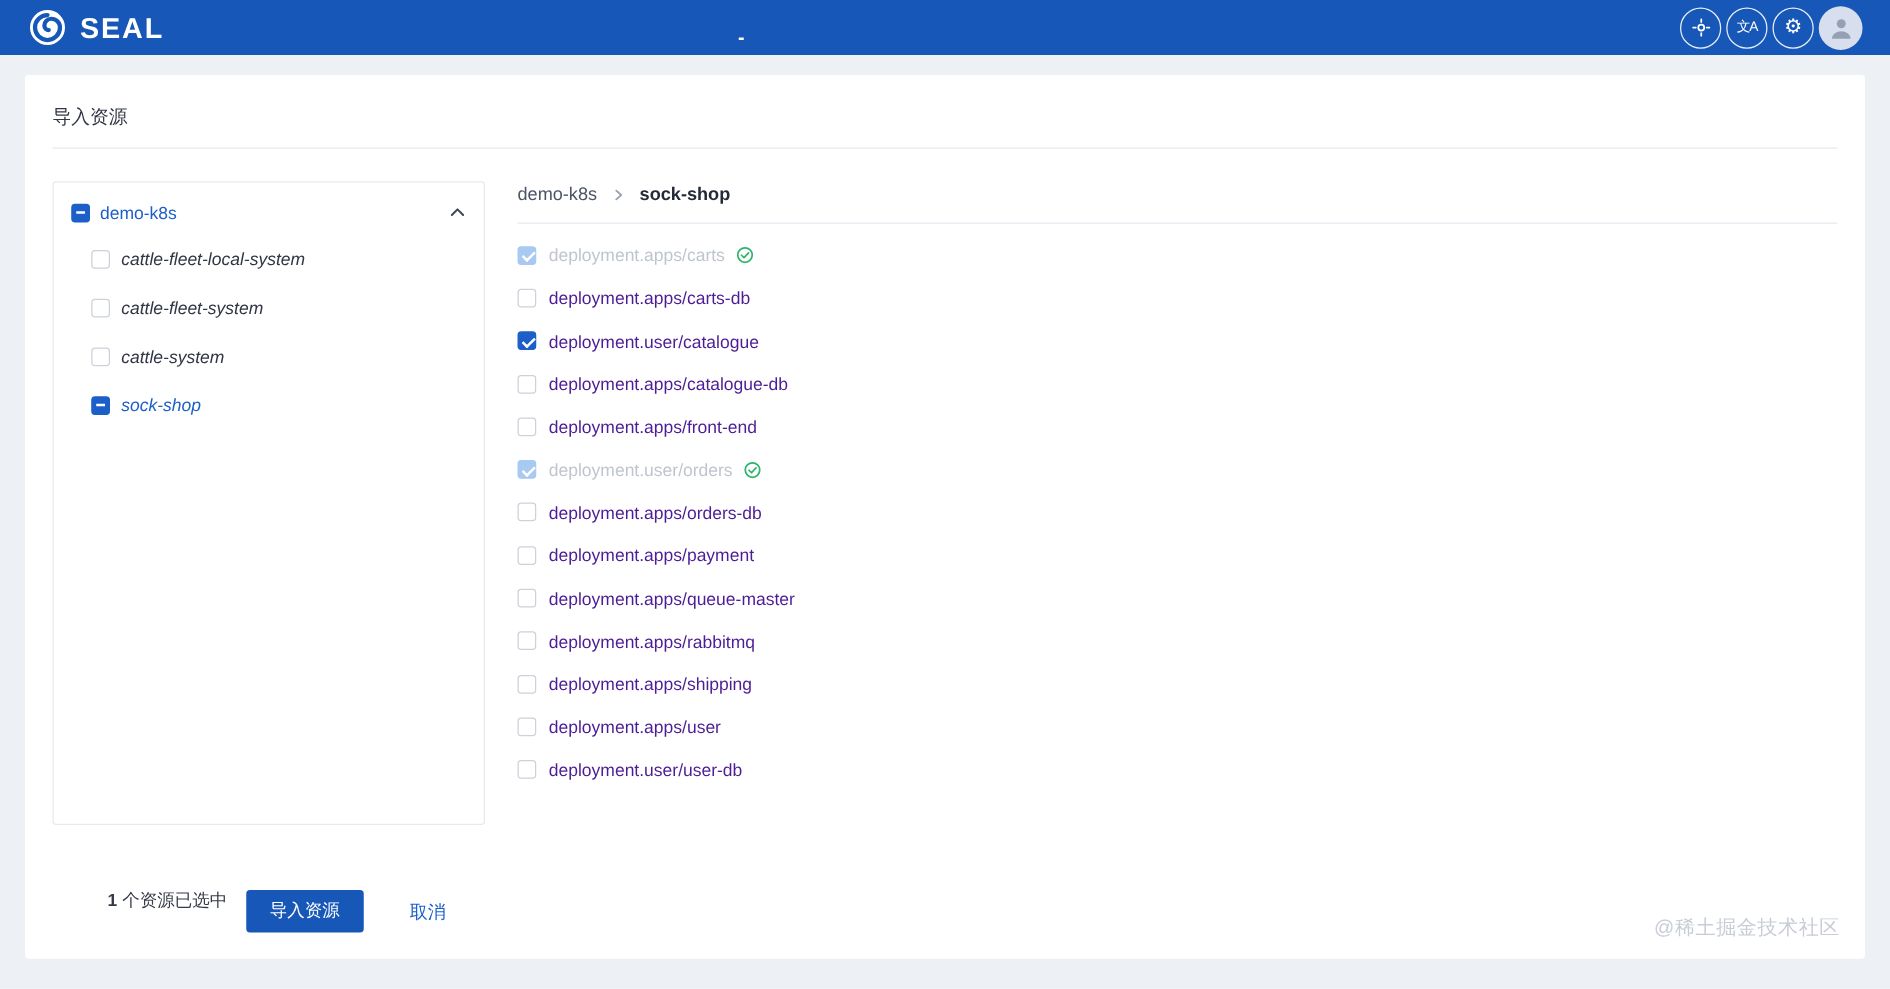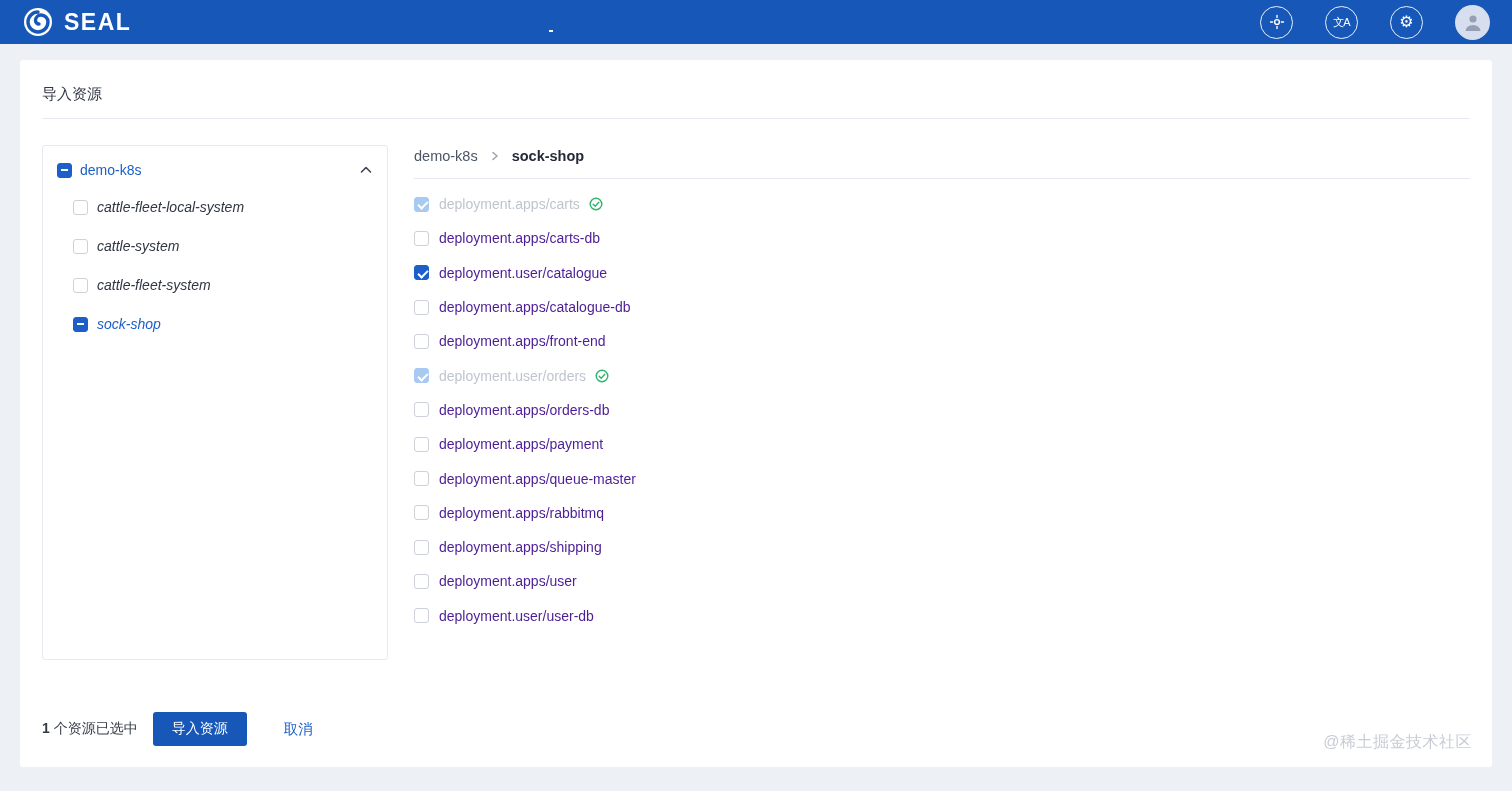--- a/index.html
+++ b/index.html
@@ -16,21 +16,21 @@
     display:flex; align-items:center; padding:0 22px;
   }
   .brand { display:flex; align-items:center; gap:10px; cursor:pointer; }
   .brand-text { color:#fff; font-size:23px; font-weight:700; letter-spacing:1.5px; }
   .main-nav { flex:1; display:flex; justify-content:center; gap:36px; margin-right:90px; }
   .nav-item {
     color:rgba(255,255,255,.92); font-size:15px; cursor:pointer;
     padding:9px 2px 8px; border-bottom:2px solid transparent; line-height:20px;
   }
   .nav-item.active { font-weight:700; border-bottom-color:#fff; color:#fff; }
-  .nav-actions { display:flex; align-items:center; gap:32px; }
+  .nav-actions { display:flex; align-items:center; gap:4px; }
   .icon-btn {
     width:33px; height:33px; border-radius:50%; border:1px solid rgba(255,255,255,.9);
     background:transparent; color:#fff; display:grid; place-items:center; cursor:pointer;
     font-size:16px; line-height:1;
   }
   .lang-glyph { font-size:11px; letter-spacing:-1px; color:#fff; }
   .avatar-btn {
     width:35px; height:35px; border-radius:50%; border:none; cursor:pointer;
     background:#d7dfee; display:grid; place-items:center; overflow:hidden;
   }
@@ -86,21 +86,21 @@
   .crumb-parent { font-size:14.5px; color:var(--text_secondary,#4B5565); cursor:pointer; }
   .crumb-current { font-size:14.5px; font-weight:700; color:#242a36; }
   .crumb-divider { margin-top:11px; }
   .resource-list { margin-top:8px; }
   .resource-row { display:flex; align-items:center; gap:10px; height:34.3px; cursor:pointer; }
   .resource-label { font-size:14px; color:#4c1d95; }
   .state-checked-disabled .resource-label { color:var(--text_disabled,#BFC5CF); }
   .imported-badge { color:var(--success_green,#2FB46C); display:inline-flex; margin-left:-1px; }
 
   
-  .footer { display:flex; align-items:center; margin-top:52px; }
+  .footer { display:flex; margin-top:52px;margin-left:44px; }
   .selected-count-text { font-size:14px; color:#343a46; }
   .selected-count-text b { font-weight:700; margin-right:4px; }
   .primary-btn {
     margin-left:15px; background:var(--navbar_bg,#1657B8); color:#fff; border:none;
     border-radius:3px; height:34px; padding:0 19px; font-size:14px; cursor:pointer;
     font-family:inherit;
   }
   .link-btn {
     margin-left:37px; background:none; border:none; color:var(--accent,#1C5FC8);
     font-size:14.5px; cursor:pointer; font-family:inherit;
@@ -175,25 +175,25 @@
         </svg>
       </div>
       <div class="tree-children">
 
       <div class="tree-child-row state-unchecked">
             <span class="checkbox"></span>
             <span class="tree-child-label">cattle-fleet-local-system</span>
           </div>
           <div class="tree-child-row state-unchecked">
             <span class="checkbox"></span>
+            <span class="tree-child-label">cattle-fleet-system</span>
+          </div>
+          <div class="tree-child-row state-unchecked">
+            <span class="checkbox"></span>
             <span class="tree-child-label">cattle-system</span>
-          </div>
-          <div class="tree-child-row state-unchecked">
-            <span class="checkbox"></span>
-            <span class="tree-child-label">cattle-fleet-system</span>
           </div>
           <div class="tree-child-row state-indeterminate selected">
             <span class="checkbox"></span>
             <span class="tree-child-label">sock-shop</span>
           </div>
         </div>
     </aside>
 
     <section class="resource-panel">
       <div class="breadcrumb">

